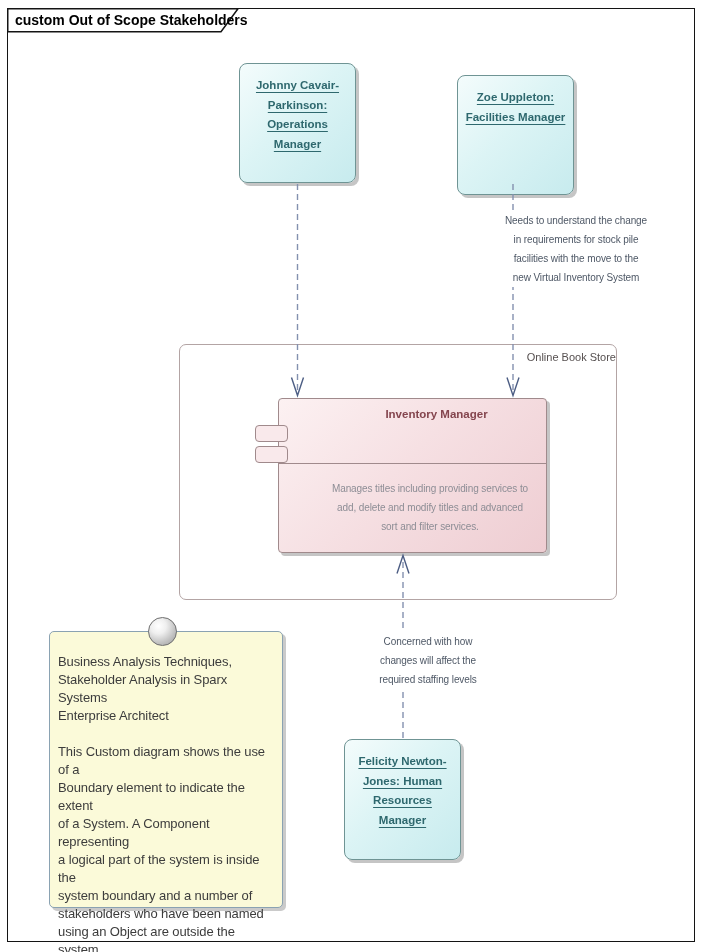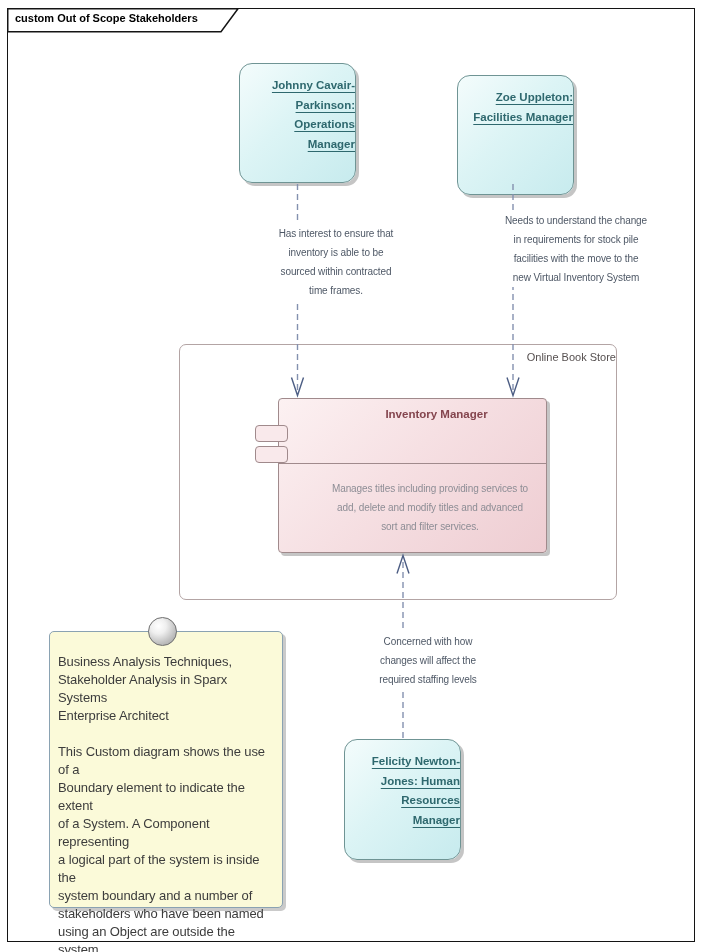--- a/index.html
+++ b/index.html
@@ -5,29 +5,29 @@
   html,body{margin:0;padding:0;background:#fff;}
   .canvas{
     position:relative;width:705px;height:952px;background:#ffffff;overflow:hidden;
     font-family:"Liberation Sans","DejaVu Sans",sans-serif;
   }
   .diagram-border{
     position:absolute;left:7px;top:8px;width:688px;height:934px;
     border:1.5px solid #141414;box-sizing:border-box;
   }
   .tab-title{
-    position:absolute;left:15px;top:12px;font-size:11px;font-weight:bold;color:#000;
+    position:absolute;left:15px;top:12px;font-size:14px;font-weight:bold;color:#000;
     white-space:nowrap;z-index:7;
   }
   
   .obj{
-    position:absolute;box-sizing:border-box;border:1px solid #6f9494;border-radius:13px;
+    position:absolute;box-sizing:border-box;border:1px solid #6f9494;border-radius:8px;
     background:linear-gradient(135deg,#f4fcfc 0%,#dcf4f5 45%,#c7ebee 100%);
     box-shadow:3px 3px 0 rgba(150,150,150,0.55);
-    text-align:right;z-index:3;
+    text-align:center;z-index:3;
   }
   .obj .nm{
     margin-top:12px;font-size:11.5px;font-weight:bold;color:#2e686e;line-height:19.5px;
     text-decoration:underline;text-underline-offset:3px;white-space:pre-line;
   }
   
   .boundary{
     position:absolute;left:179px;top:344px;width:438px;height:256px;box-sizing:border-box;
     border:1px solid #b3a4a4;border-radius:7px;background:#ffffff;z-index:2;
   }
@@ -159,24 +159,20 @@
     </g>
 
     <g stroke="#8491af" fill="none" stroke-width="1.4">
       <path d="M403,738 V560" stroke-dasharray="6,4"></path>
       <polyline points="397,573.5 403,555.5 409,573.5" stroke="#4d5e84"></polyline>
     </g>
   </svg>
 
   <div class="tab-title">custom Out of Scope Stakeholders</div>
 
-  <div class="dep-label lbl-operations">Has interest to ensure that
-inventory is able to be
-sourced within contracted
-time frames.</div>
   <div class="dep-label lbl-facilities">Needs to understand the change
 in requirements for stock pile
 facilities with the move to the
 new Virtual Inventory System</div>
   <div class="dep-label lbl-hr">Concerned with how
 changes will affect the
 required staffing levels</div>
 
 </div>
 

